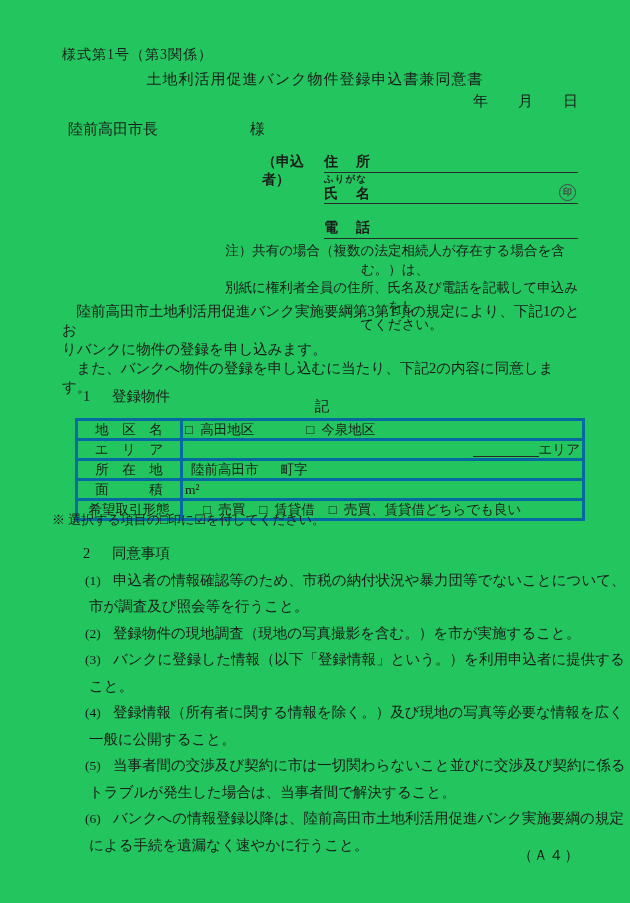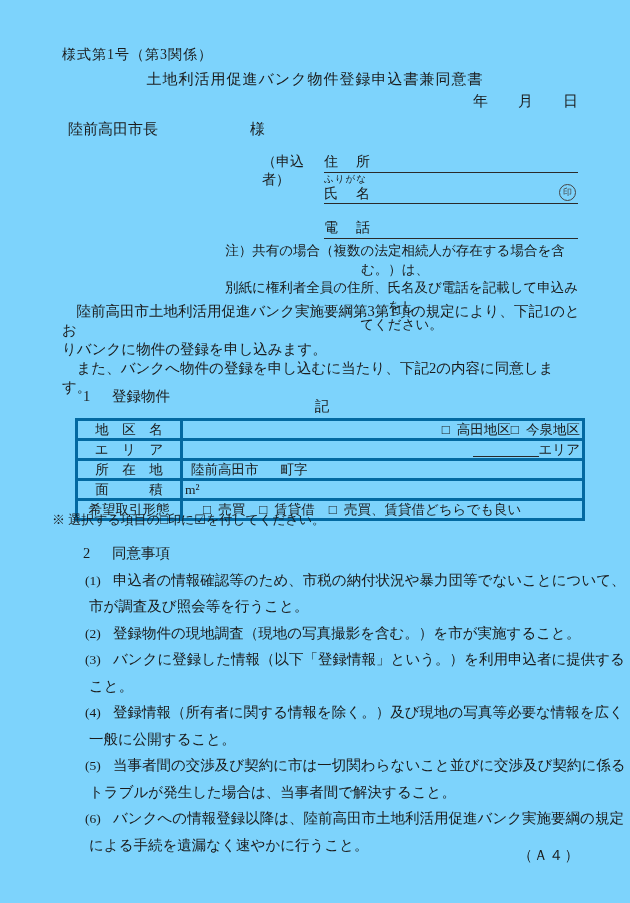--- a/index.html
+++ b/index.html
@@ -1,34 +1,34 @@
 <!DOCTYPE html>
 <html lang="ja"><head>
 <meta charset="utf-8">
 <style>
   html,body{margin:0;padding:0;background:#888;}
   .page{
     position:relative;
     width:630px;height:903px;
     margin:0 auto;
-    background:#7dd3fc;
+    background:#22c55e;
     font-family:"Liberation Serif","DejaVu Serif",serif;
     color:#1b1b1b;
     font-size:14.5px;
     overflow:hidden;
   }
   .abs{position:absolute;}
   
   .form-number{left:62px;top:46px;font-size:14px;letter-spacing:1px;}
   .doc-title{left:0;right:0;top:70px;text-align:center;font-size:15px;letter-spacing:1px;}
   .date-line{right:52px;top:92px;font-size:15px;}
   .addressee{left:68px;top:120px;font-size:15px;}
   .addressee .honorific{margin-left:92px;}
   
-  .applicant{left:262px;top:151px;width:316px;display:flex;}
+  .applicant{left:262px;top:151px;width:316px;display:flex;font-weight:bold;}
   .applicant-label{width:62px;font-size:14px;padding-top:2px;flex:none;}
   .applicant-fields{flex:1;}
   .field-row{border-bottom:1px solid #2a2a2a;position:relative;}
   .field-row .f-label{font-size:14px;letter-spacing:2px;}
   .row-address{height:21px;line-height:20px;}
   .furigana{font-size:9.5px;height:13px;line-height:13px;letter-spacing:1px;}
   .row-name{height:17px;line-height:15px;}
   .seal{
     position:absolute;right:2px;bottom:2px;
     width:15px;height:15px;border:1px solid #444;border-radius:50%;
@@ -45,21 +45,21 @@
   
   .sec1-heading{left:62px;top:387px;font-size:14.5px;}
   .h-num{display:inline-block;width:29px;padding-left:21px;}
   
   .prop-table{left:75px;top:418px;width:510px;border-collapse:collapse;table-layout:fixed;font-size:13.5px;}
   .prop-table td{border:3px solid #0369a1;height:17px;padding:0 2px;line-height:17px;overflow:hidden;white-space:nowrap;}
   .prop-table td.lbl{width:98px;text-align:center;letter-spacing:0;}
   .cell-flex{display:flex;align-items:center;}
   .opt{white-space:nowrap;}
   .opt .cb{display:inline-block;margin-right:7px;}
-  .district-opts{justify-content:flex-end;}
+  .district-opts{justify-content:flex-start;gap:52px;}
   .deal-opts{padding-left:18px;gap:14px;}
   .area-cell{justify-content:flex-end;}
   .area-blank{display:inline-block;width:66px;border-bottom:1px solid #2a2a2a;height:13px;}
   .loc-city{padding-left:6px;}
   .loc-town{margin-left:22px;}
   .size-unit{text-align:left;width:100%;display:inline-block;}
   .table-note{left:52px;top:511px;font-size:13px;}
   
   .section2{left:62px;top:540px;width:528px;font-size:14.5px;}
   .s2-line{height:26.5px;line-height:26.5px;white-space:nowrap;}

